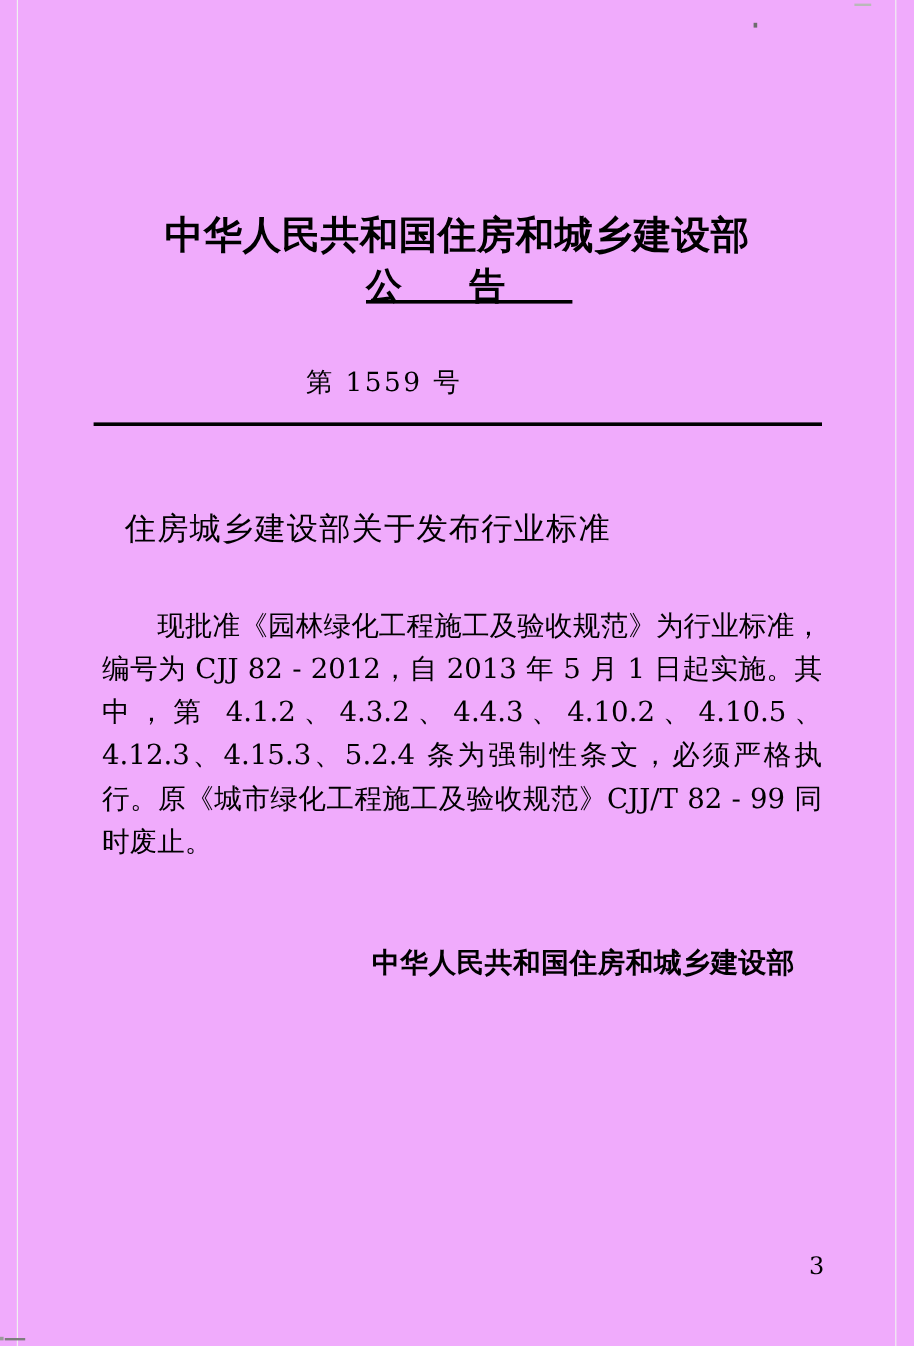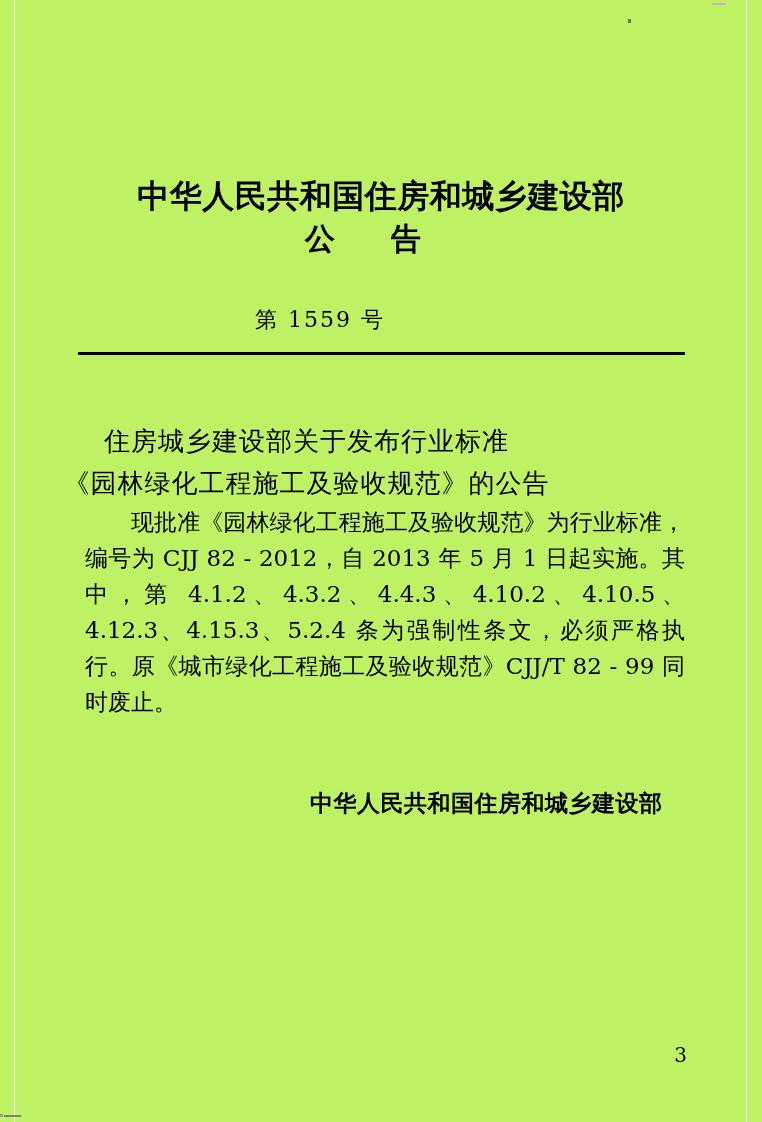--- a/index.html
+++ b/index.html
@@ -10,21 +10,21 @@
   }
   body {
     font-family: "DejaVu Serif", "Liberation Serif", serif;
     color: #000000;
   }
 
   .page {
     position: relative;
     width: 762px;
     height: 1122px;
-    background: #bef264;
+    background: #f0abfc;
     overflow: hidden;
   }
 
   
   .page-edge {
     position: absolute;
     top: 0;
     bottom: 0;
     width: 1px;
     background: #f0f0f0;
@@ -62,20 +62,21 @@
     top: 220px;
     width: 726px;
     text-align: center;
     font-family: "DejaVu Sans", "Liberation Sans", sans-serif;
     font-weight: bold;
     font-size: 30px;
     line-height: 38px;
     letter-spacing: 56px;
     text-indent: 56px;
     white-space: nowrap;
+    text-decoration: underline;
   }
 
   .doc-number {
     position: absolute;
     left: 0;
     top: 305px;
     width: 640px;
     text-align: center;
     font-size: 22px;
     line-height: 30px;
@@ -177,21 +178,20 @@
   <div class="doc-title">中华人民共和国住房和城乡建设部</div>
 
   <div class="doc-subtitle-gonggao">公告</div>
 
   <div class="doc-number">第 1559 号</div>
 
   <div class="rule"></div>
 
   <div class="subject">
     <div class="subject-line">住房城乡建设部关于发布行业标准</div>
-    <div class="subject-line">《园林绿化工程施工及验收规范》的公告</div>
   </div>
 
   <div class="body-text">
     <p class="body-par" style="text-indent: 46px;">现批准《园林绿化工程施工及验收规范》为行业标准，编号为 CJJ 82 - 2012，自 2013 年 5 月 1 日起实施。其中，第 4.1.2、4.3.2、4.4.3、4.10.2、4.10.5、4.12.3、4.15.3、5.2.4 条为强制性条文，必须严格执行。原《城市绿化工程施工及验收规范》CJJ/T 82 - 99 同时废止。</p>
   </div>
 
   <div class="signature">
     <div class="sig-org">中华人民共和国住房和城乡建设部</div>
   </div>
 

